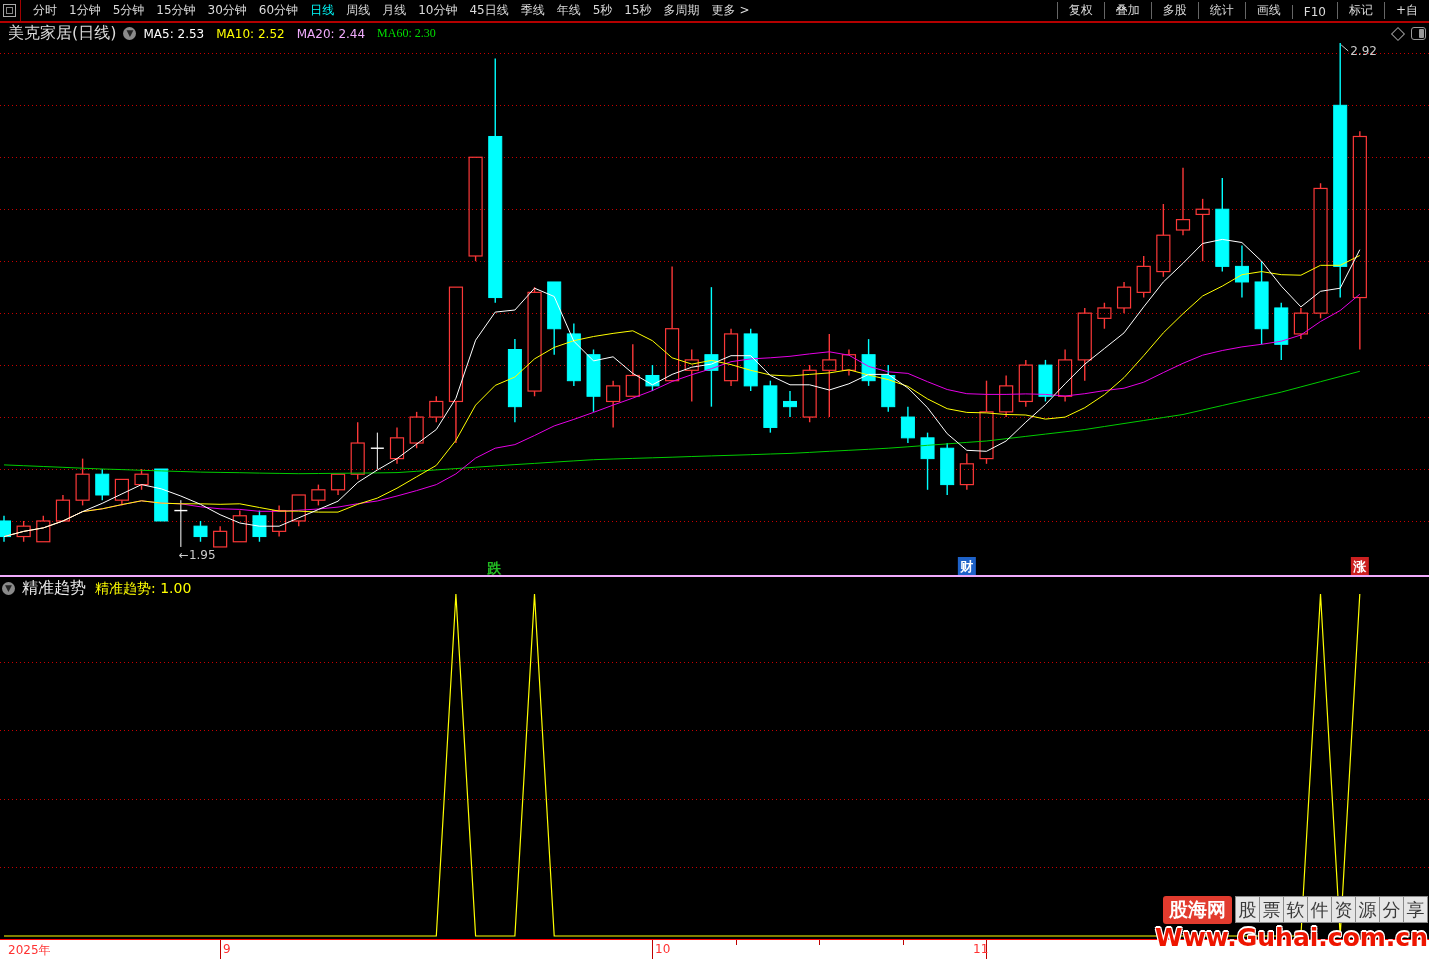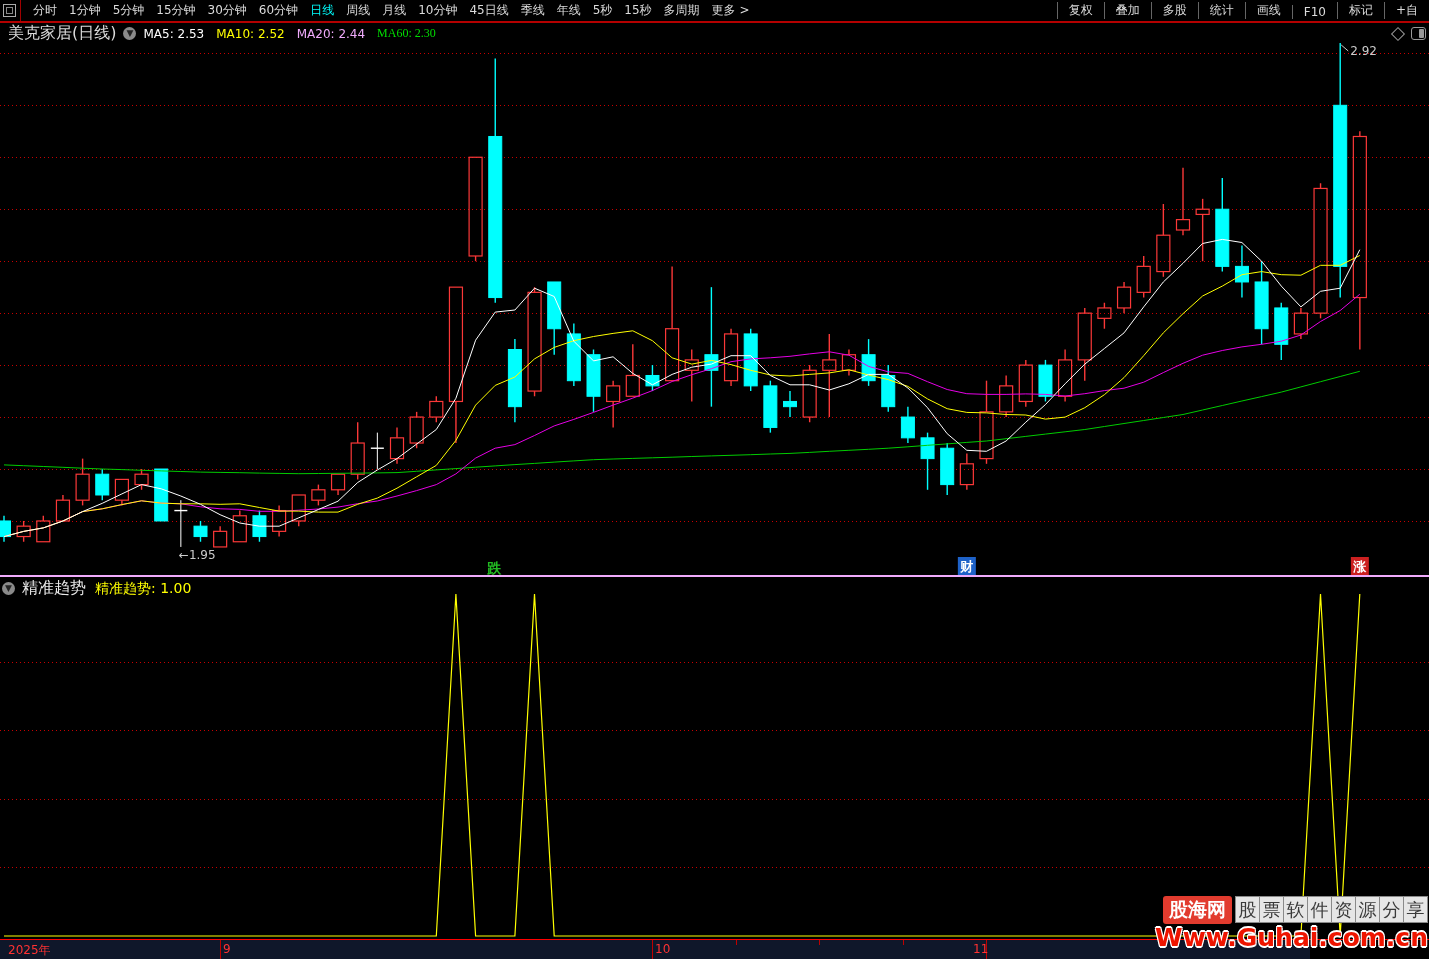--- a/index.html
+++ b/index.html
@@ -26,21 +26,21 @@
   .icon-panel{width:13px;height:11px;border:1px solid #999;border-radius:3px;position:relative;}
   .icon-panel::after{content:"";position:absolute;right:1px;top:1px;bottom:1px;width:5px;background:#999;border-radius:1px;}
   
   .main-chart{position:absolute;top:44px;left:0;width:1429px;height:531px;border-bottom:2px solid #f0abfc;}
   .main-chart svg,.indicator-panel svg{display:block;overflow:visible;}
   .indicator-panel{position:absolute;top:576px;left:0;width:1429px;height:363px;border-bottom:1px solid #ff0000;}
   .indicator-label-row{position:absolute;top:578px;left:0;display:flex;align-items:center;z-index:6;}
   .indicator-name{color:#e8e8e8;font-size:16px;white-space:nowrap;}
   .indicator-value{color:#ffff00;font-size:14px;margin-left:9px;white-space:nowrap;}
   
-  .axis-row{position:absolute;top:940px;left:0;width:1310px;height:19px;background:#0f172a;}
+  .axis-row{position:absolute;top:940px;left:0;width:1429px;height:19px;background:#ffffff;}
   .axis-year{position:absolute;left:8px;top:2px;color:#ff3232;font-size:12px;}
   .axis-month{position:absolute;top:2px;color:#ff3232;font-size:12px;}
   .axis-tick{position:absolute;top:0;width:1px;height:19px;background:#c00000;}
   .axis-tick.minor{height:5px;}
   
   .watermark{position:absolute;right:1px;bottom:9px;z-index:10;display:flex;flex-direction:column;align-items:flex-end;}
   .wm-row1{display:flex;align-items:stretch;}
   .wm-badge{background:#e23b2e;color:#fff;font-weight:bold;font-size:19px;padding:1px 6px;border-radius:3px;
             display:flex;align-items:center;white-space:nowrap;}
   .wm-tagline{display:flex;margin-left:4px;}

